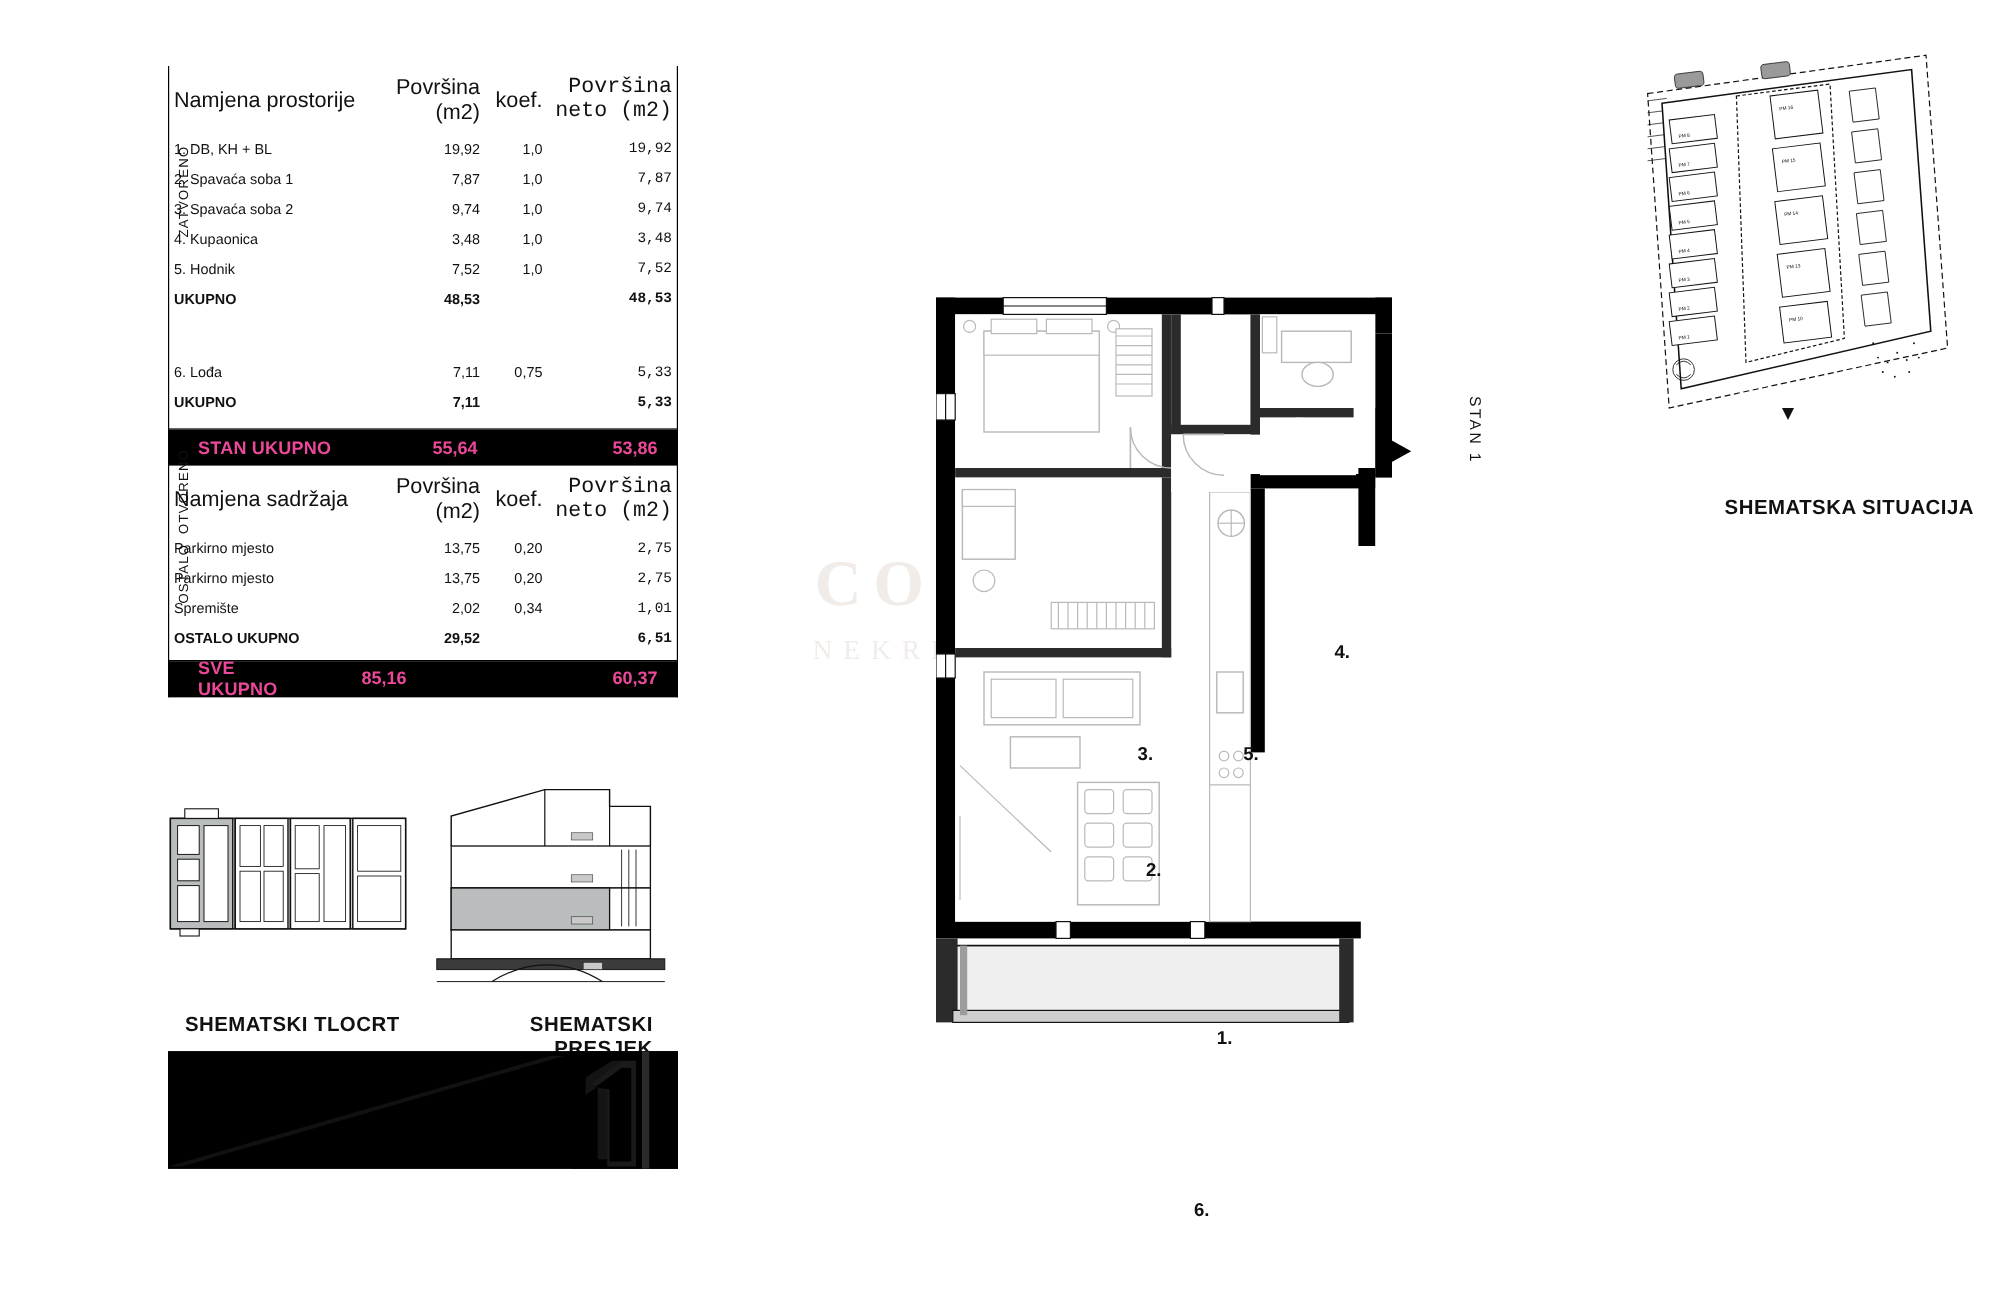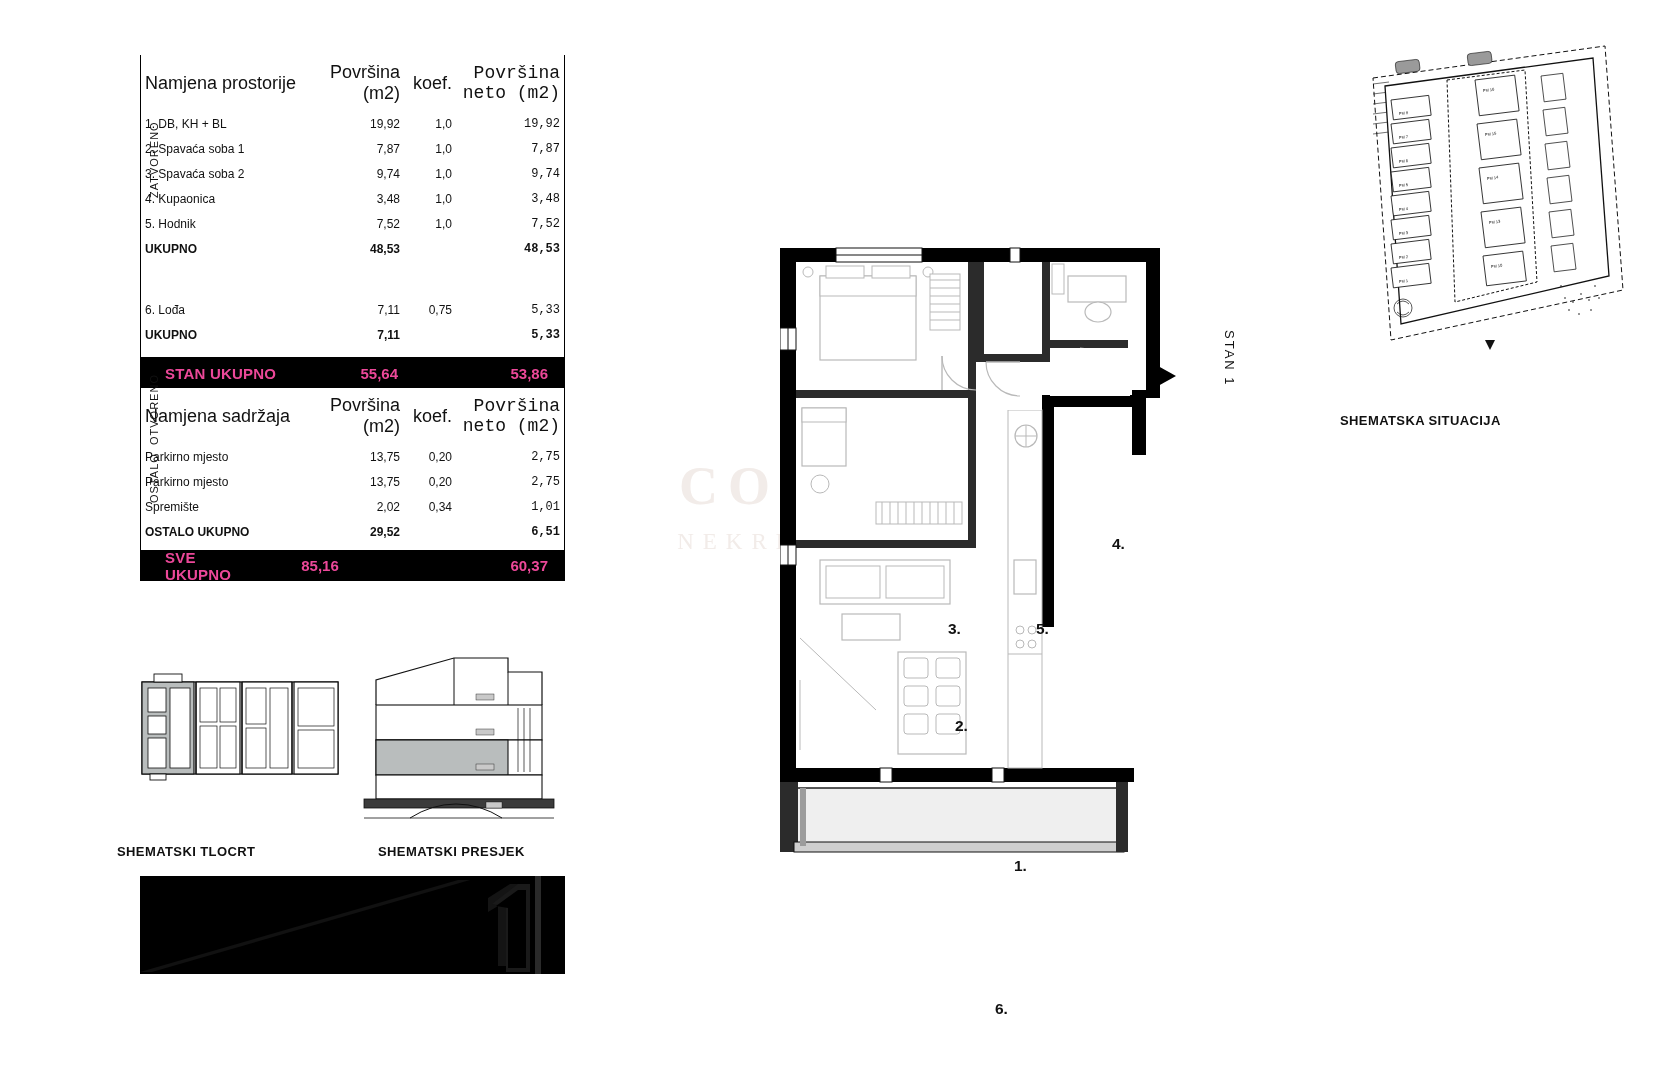--- a/index.html
+++ b/index.html
@@ -58,22 +58,22 @@
     font-size:11px;
     letter-spacing:1px;
     left:7px;
     text-align:center;
   }
 
   
   #tlocrt-block { position:absolute; left:140px; top:672px; width:200px; }
   #presjek-block { position:absolute; left:358px; top:650px; width:205px; }
   .cap {
-    font-size:13px; font-weight:bold; letter-spacing:0.4px;
-    text-align:left; margin-top:8px;
+    font-size:17px; font-weight:bold; letter-spacing:0.4px;
+    text-align:right; margin-top:8px;
   }
   #cap-tlocrt { position:absolute; left:117px; top:836px; width:216px; }
   #cap-presjek { position:absolute; left:378px; top:836px; width:166px; }
 
   
   #logo-bar {
     position:absolute; left:140px; top:876px;
     width:425px; height:98px; background:#000;
   }
   #logo-bar .slash {

